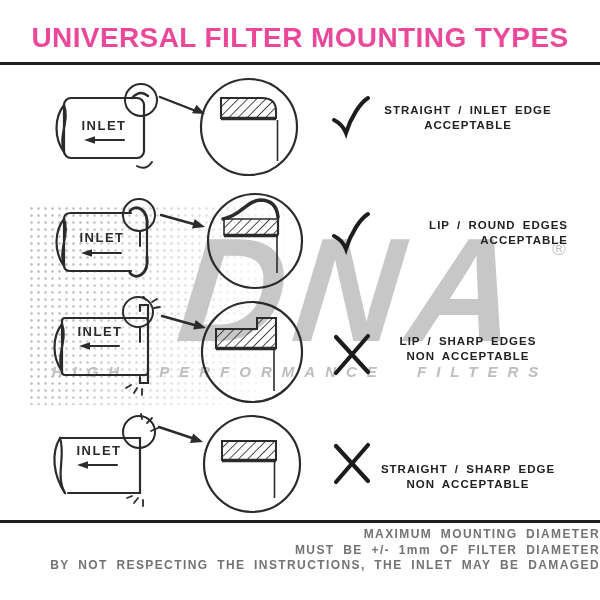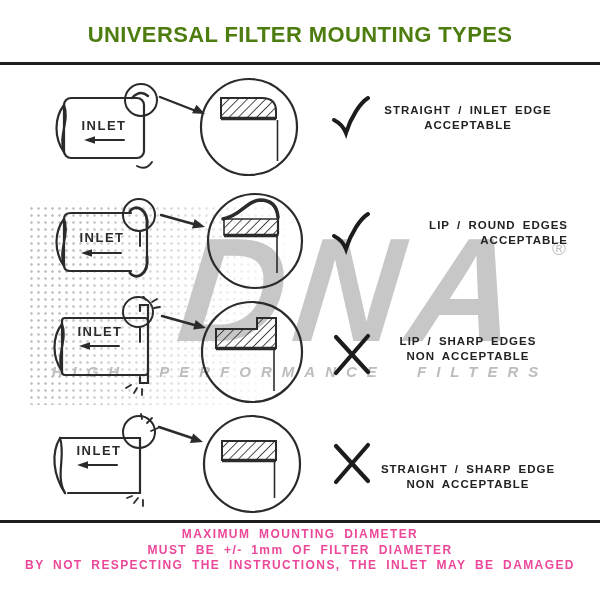--- a/index.html
+++ b/index.html
@@ -2,21 +2,21 @@
 <html><head>
 <meta charset="utf-8">
 <style>
   html,body{margin:0;padding:0;background:#ffffff;}
   .page{
     position:relative;width:600px;height:600px;background:#ffffff;overflow:hidden;
     font-family:"Liberation Sans",sans-serif;color:#262626;
   }
   .title{
     position:absolute;top:22px;left:0;right:0;text-align:center;
-    font-size:22px;font-weight:700;letter-spacing:.4px;color:#4d7c0f;
+    font-size:28px;font-weight:700;letter-spacing:.4px;color:#ec4899;
   }
   .sep{position:absolute;left:0;right:0;height:3px;background:#1f1f1f;}
   .sep-top{top:62px;}
   .sep-bottom{top:520px;}
 
   
   .wm-dots{
     position:absolute;left:28px;top:205px;width:290px;height:200px;
     background-image:radial-gradient(circle,#c3c3c3 1.2px,rgba(255,255,255,0) 1.5px);
     background-size:7px 7px;
@@ -44,23 +44,23 @@
     font-family:"Liberation Sans",sans-serif;font-size:13px;font-weight:700;
     letter-spacing:1.5px;fill:#2b2b2b;
   }
   .mark{position:absolute;left:331px;width:44px;height:46px;}
   .verdict-label{
     position:absolute;left:368px;width:200px;text-align:center;
     font-size:11.5px;font-weight:700;letter-spacing:1px;word-spacing:3px;
     line-height:15px;color:#222222;
   }
   .footer{
-    position:absolute;top:527px;left:0;right:0;text-align:center;
+    position:absolute;top:527px;left:0;right:0;text-align:right;
     font-size:12px;font-weight:700;letter-spacing:1.4px;word-spacing:4px;
-    line-height:15.5px;color:#ec4899;
+    line-height:15.5px;color:#737373;
   }
 </style>
 </head>
 <body>
 
 <div class="page">
 
   <div class="title">UNIVERSAL FILTER MOUNTING TYPES</div>
   <div class="sep sep-top"></div>
 

